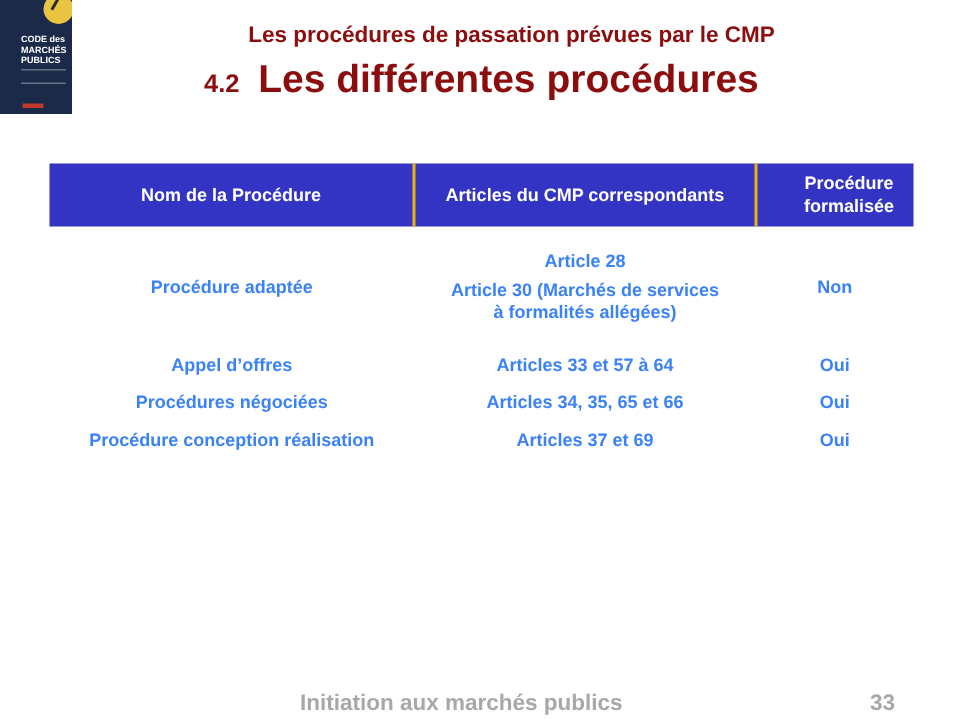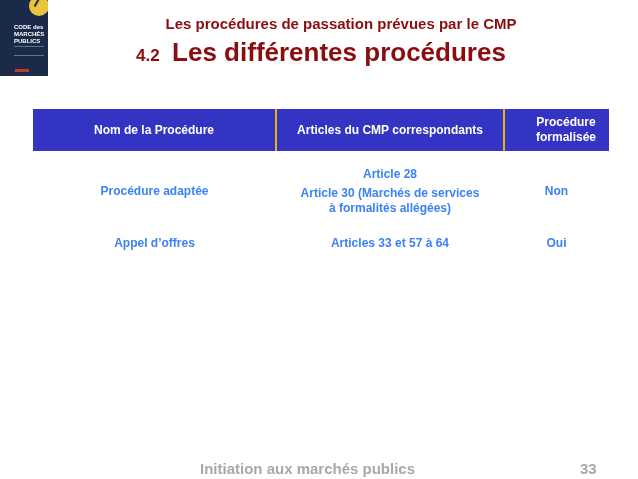--- a/index.html
+++ b/index.html
@@ -111,19 +111,29 @@
         <span class="art-line art-gap">Article 30 (Marchés de services</span>
         <span class="art-line">à formalités allégées)</span>
       </td>
       <td>Non</td>
     </tr>
     <tr class="r-s">
       <td>Appel d’offres</td>
       <td>Articles 33 et 57 à 64</td>
       <td>Oui</td>
     </tr>
+    <tr class="r-s">
+      <td>Procédures négociées</td>
+      <td>Articles 34, 35, 65 et 66</td>
+      <td>Oui</td>
+    </tr>
+    <tr class="r-s">
+      <td>Procédure conception réalisation</td>
+      <td>Articles 37 et 69</td>
+      <td>Oui</td>
+    </tr>
   </tbody>
 </table>
 
 <div class="footer">
   <span class="ftitle">Initiation aux marchés publics</span>
   <span class="pnum">33</span>
 </div>
 
 </body></html>

